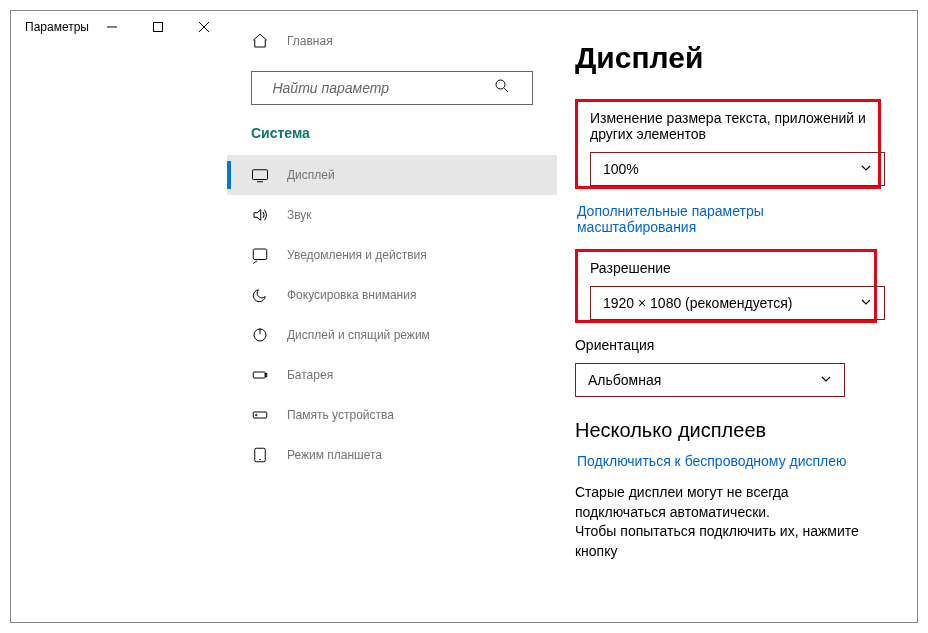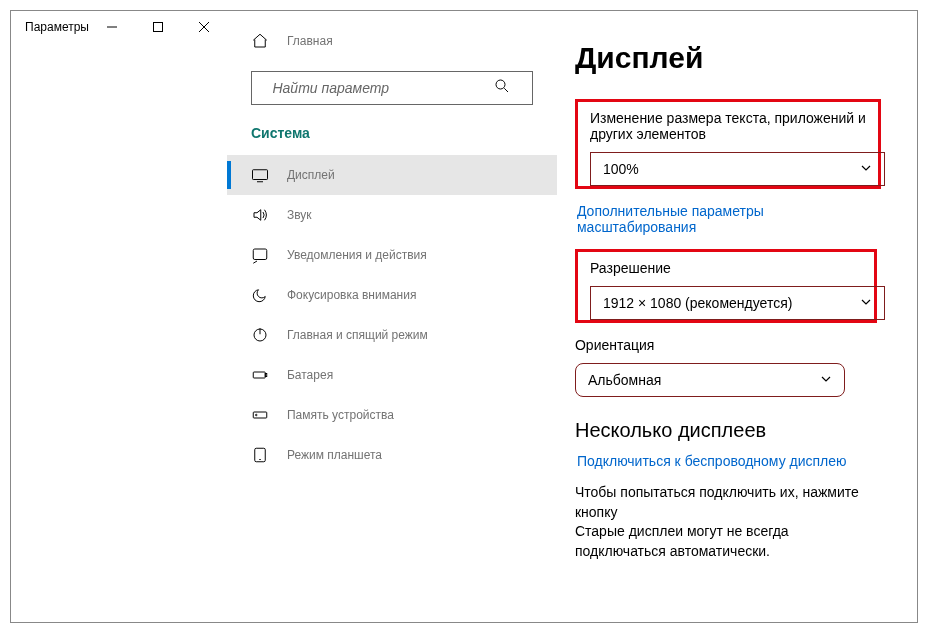--- a/index.html
+++ b/index.html
@@ -132,21 +132,21 @@
   }
   .dropdown {
     display: flex;
     align-items: center;
     justify-content: space-between;
     border: 1px solid #7f1d1d;
     padding: 0 12px;
     height: 34px;
   }
   .dropdown.wide { width: 295px; }
-  .dropdown.mid { width: 270px; border-radius: 8px; }
+  .dropdown.mid { width: 270px; }
   .dropdown-val { font-size: 14px; color: #000; }
   .dropdown .chev svg { width: 12px; height: 12px; }
   .link {
     color: #0066cc;
     font-size: 14px;
     margin: 0 0 14px 2px;
     display: inline-block;
   }
   .orient-block { margin-bottom: 10px; }
   .para {
@@ -247,21 +247,21 @@
         <span>Фокусировка внимания</span>
       </div>
 
       <div class="side-item">
         <span class="ic">
           <svg viewBox="0 0 24 24">
               <circle cx="12" cy="12" r="8"></circle>
               <line x1="12" y1="3" x2="12" y2="11"></line>
             </svg>
         </span>
-        <span>Главная и спящий режим</span>
+        <span>Дисплей и спящий режим</span>
       </div>
 
       <div class="side-item">
         <span class="ic">
           <svg viewBox="0 0 24 24">
               <rect x="3" y="8" width="16" height="8" rx="1"></rect>
               <rect x="19" y="10" width="2" height="4"></rect>
             </svg>
         </span>
         <span>Батарея</span>
@@ -302,21 +302,21 @@
               </svg>
           </span>
         </div>
       </div>
 
       <a class="link">Дополнительные параметры масштабирования</a>
 
       <div class="highlight" style="width:302px;">
         <div class="set-label">Разрешение</div>
         <div class="dropdown wide">
-          <span class="dropdown-val">1912 × 1080 (рекомендуется)</span>
+          <span class="dropdown-val">1920 × 1080 (рекомендуется)</span>
           <span class="chev">
             <svg viewBox="0 0 12 12">
                 <path d="M2 4 L6 8 L10 4" fill="none" stroke="#000" stroke-width="1.2"></path>
               </svg>
           </span>
         </div>
       </div>
 
       <div class="orient-block">
         <div class="set-label">Ориентация</div>
@@ -327,18 +327,18 @@
                 <path d="M2 4 L6 8 L10 4" fill="none" stroke="#000" stroke-width="1.2"></path>
               </svg>
           </span>
         </div>
       </div>
 
       <div class="sect-title" style="margin-top:22px;">Несколько дисплеев</div>
 
       <a class="link">Подключиться к беспроводному дисплею</a>
 
+      <div class="para">Старые дисплеи могут не всегда подключаться автоматически.</div>
       <div class="para">Чтобы попытаться подключить их, нажмите кнопку</div>
-      <div class="para">Старые дисплеи могут не всегда подключаться автоматически.</div>
     </div>
 
   </div>
 </div>
 
 </body></html>

